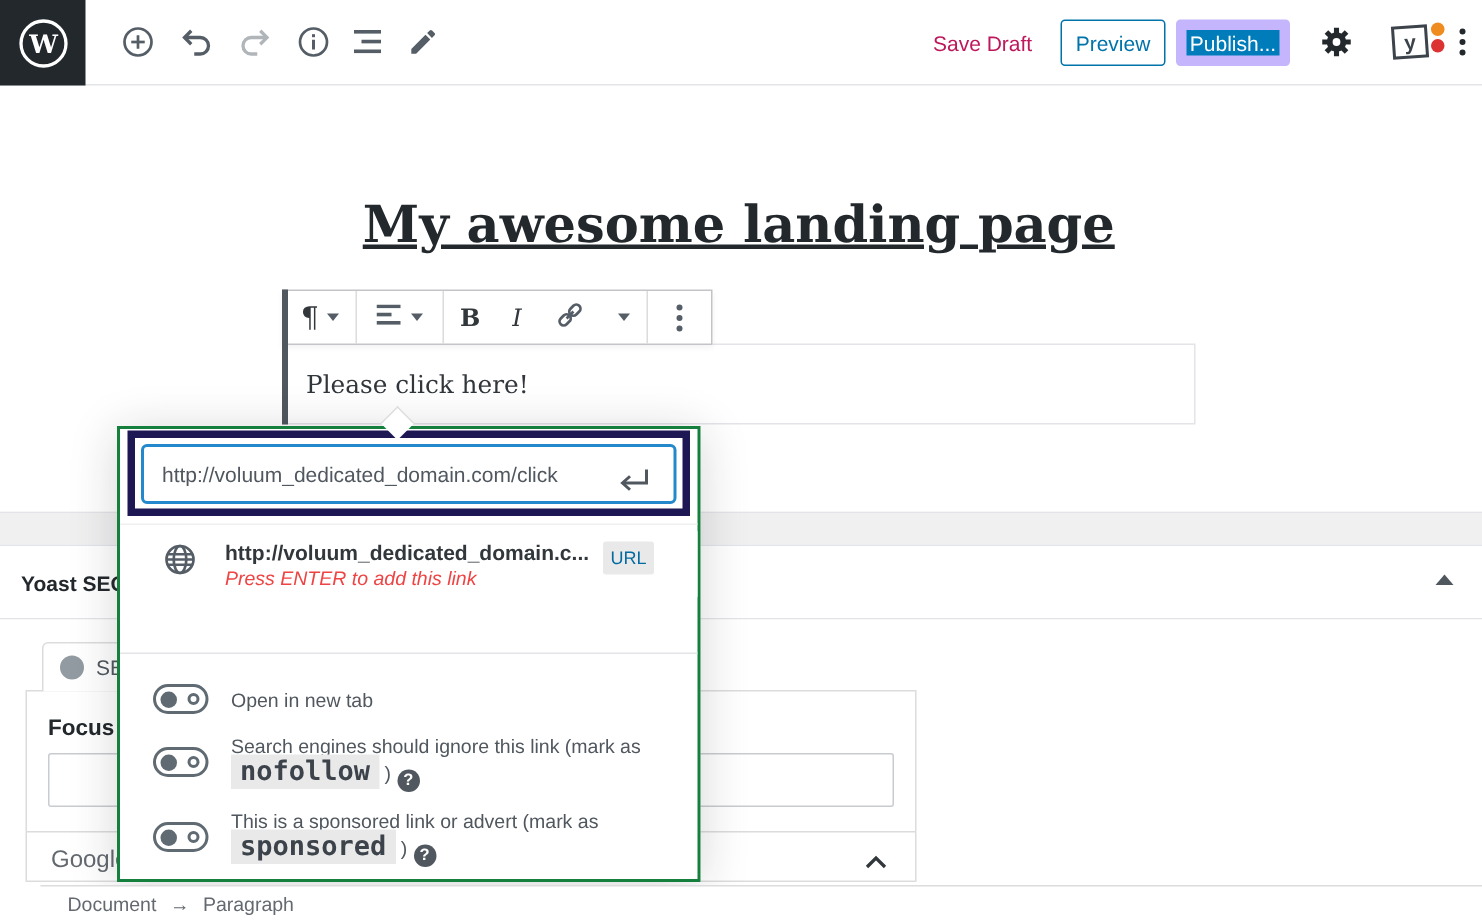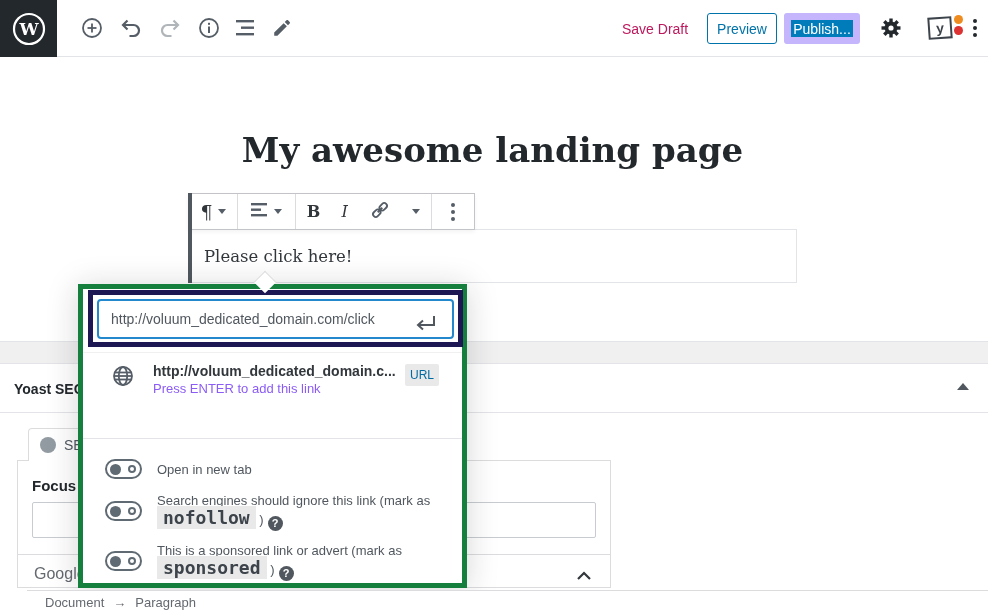--- a/index.html
+++ b/index.html
@@ -20,21 +20,21 @@
   .publish-btn { left:784px; top:13px; width:76px; height:31px; background:#007cba; border:7px solid #c4b5fd; border-radius:3px; color:#fff; font-size:14px; }
   .kebab { display:flex; flex-direction:column; gap:3px; align-items:center; }
   .kebab i { width:4px; height:4px; border-radius:50%; background:#23282d; }
   .yoast-box { width:24px; height:22px; border:2px solid #3c434a; background:#fff; transform:rotate(-4deg);
     display:flex; align-items:center; justify-content:center; font-weight:bold; font-size:14px; color:#3c434a; }
   .ydot { width:9px; height:9px; border-radius:50%; }
 
   
   .canvas { left:0; top:57px; width:988px; height:284px; background:#fff; }
   .post-title { left:188px; top:130px; width:609px; text-align:center;
-    font-family:"DejaVu Serif","Liberation Serif",serif; font-weight:bold; font-size:34px; color:#23282d; }
+    font-family:"DejaVu Serif","Liberation Serif",serif; font-weight:bold; font-size:34px; color:#23282d;text-decoration:underline; }
 
   
   .blk-toolbar { left:188px; top:193px; width:287px; height:37px; background:#fff; border:1px solid #c3c4c7;
     display:flex; z-index:10; box-shadow:0 2px 4px rgba(0,0,0,.05); }
   .tb-seg { display:flex; align-items:center; justify-content:space-around; border-right:1px solid #dcdcde; height:100%; }
   .tb-btn { background:none; border:none; display:flex; align-items:center; gap:5px; height:100%; padding:0 8px; color:#555d66; }
   .caret-down { width:0; height:0; border-left:4px solid transparent; border-right:4px solid transparent; border-top:5px solid #555d66; }
   .pilcrow { font-family:"DejaVu Serif",serif; font-size:19px; color:#32373c; }
   .b-glyph { font-family:"DejaVu Serif",serif; font-weight:bold; font-size:16px; color:#32373c; }
   .i-glyph { font-family:"DejaVu Serif",serif; font-style:italic; font-size:16px; color:#32373c; }
@@ -55,33 +55,33 @@
   .score-dot { width:16px; height:16px; border-radius:50%; background:#919ba1; margin-left:11px; }
   .tab-label { margin-left:8px; font-size:14px; color:#50575e; }
   .meta-box { left:17px; top:460px; width:594px; height:128px; background:#fff; border:1px solid #dcdcde; z-index:1; }
   .focus-label { position:absolute; left:14px; top:16px; font-size:15px; font-weight:bold; color:#23282d; }
   .focus-input { position:absolute; left:14px; top:41px; width:564px; height:36px; border:1px solid #c8ccd0; border-radius:2px; background:#fff; }
   .meta-divider { position:absolute; left:0; top:93px; width:100%; height:1px; background:#dcdcde; }
   .gpreview-label { position:absolute; left:16px; top:104px; font-size:16px; color:#646970; }
   .chevron-up { position:absolute; left:557px; top:107px; }
 
   
-  .popover { left:78px; top:284px; width:389px; height:304px; background:#fff; border:5px solid #15803d;
+  .popover { left:78px; top:284px; width:389px; height:304px; background:#fff; border:2px solid #15803d;
     box-shadow:0 3px 30px rgba(25,30,35,.18); z-index:20; }
   .annot-box { position:absolute; left:5px; top:1px; width:375px; height:57px; border:5px solid #1d1754; background:#fff;
     display:flex; align-items:center; padding:0 4px; }
   .url-input { flex:1; height:40px; border:2px solid #2389cc; border-radius:4px; font-size:14px; color:#50575e;
     padding:0 44px 0 12px; outline:none; font-family:"Liberation Sans",sans-serif; }
   .enter-icon { position:absolute; right:20px; top:18px; }
   .sub-divider { position:absolute; left:0; top:63px; width:100%; height:1px; background:#f0f0f1; }
   .suggestion { position:absolute; left:0; top:68px; width:100%; height:44px; background:#fff; border:none; text-align:left; }
   .globe-wrap { position:absolute; left:28px; top:7px; }
   .sug-title { position:absolute; left:70px; top:6px; width:245px; font-size:14px; font-weight:bold; color:#32373c;
     white-space:nowrap; overflow:hidden; }
-  .sug-hint { position:absolute; left:70px; top:24px; font-size:13px; color:#8b5cf6; }
+  .sug-hint { position:absolute; left:70px; top:24px; font-size:13px; color:#ef4444;font-style:italic; }
   .url-badge { position:absolute; left:322px; top:7px; width:34px; height:22px; background:#e9e9ea; border-radius:2px;
     font-size:12px; color:#0369a1; display:flex; align-items:center; justify-content:center; }
   .settings-divider { position:absolute; left:0; top:149px; width:100%; height:1px; background:#e2e4e7; }
   .toggle-row { position:absolute; left:22px; display:flex; align-items:center; gap:15px; }
   .toggle { width:37px; height:20px; border:2px solid #5f6a72; border-radius:11px; position:relative; background:#fff; flex:0 0 auto; cursor:pointer; }
   .toggle .knob { position:absolute; left:3px; top:2.5px; width:11px; height:11px; border-radius:50%; background:#5f6a72; }
   .toggle .ring { position:absolute; right:4px; top:4px; width:8px; height:8px; border-radius:50%; border:2px solid #5f6a72; background:#fff; }
   .tgl-label { font-size:13px; color:#50575e; line-height:17px; }
   .code-chip { font-family:"DejaVu Sans Mono","Liberation Mono",monospace; font-size:18px; color:#3c434a;
     background:#e9e9e9; padding:1px 6px;font-weight:bold; }

